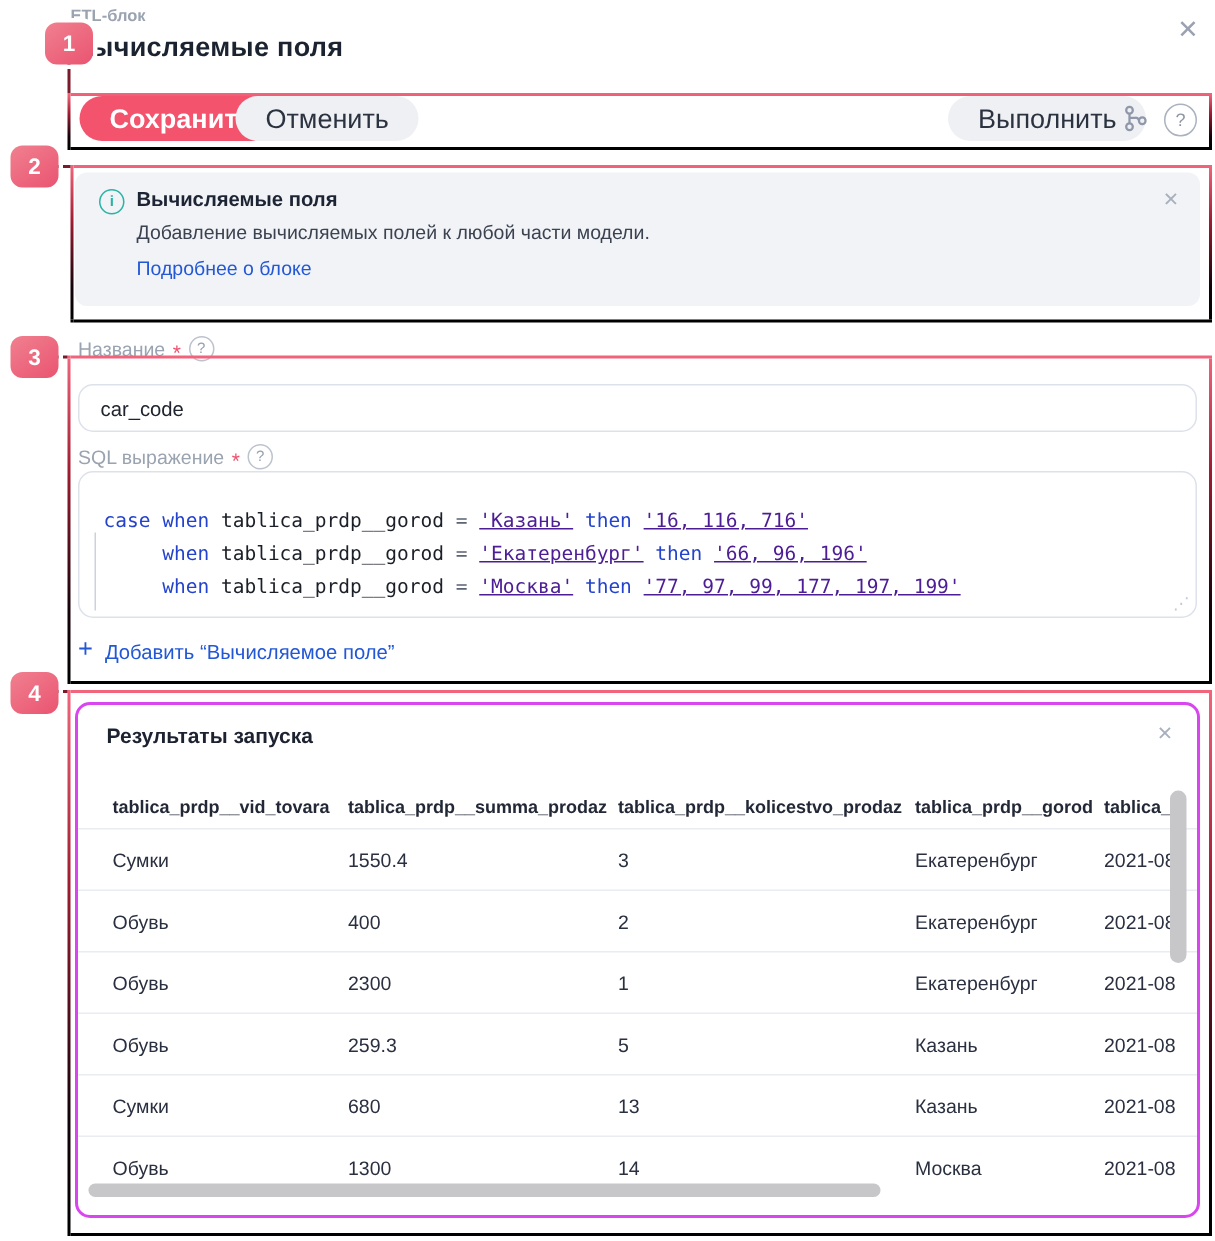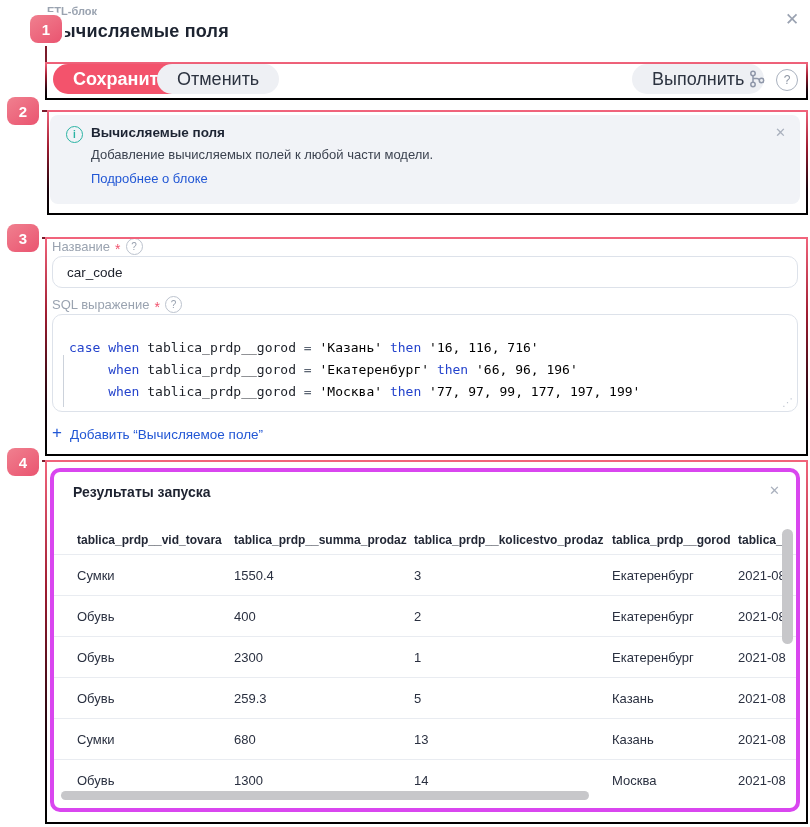--- a/index.html
+++ b/index.html
@@ -27,45 +27,45 @@
   .banner{position:absolute;left:50px;top:115px;width:750px;height:89px;background:#f1f3f7;border-radius:8px;}
   .banner-icon{position:absolute;left:16px;top:11px;width:15px;height:15px;border:1.5px solid #2ab3a3;border-radius:50%;
                display:flex;align-items:center;justify-content:center;font-size:10px;color:#2ab3a3;font-weight:700;}
   .banner-title{position:absolute;left:41px;top:10px;font-size:13.5px;font-weight:700;color:#1d2433;}
   .banner-text{position:absolute;left:41px;top:32px;font-size:13px;color:#3c4350;}
   .banner-link{position:absolute;left:41px;top:56px;font-size:13px;color:#2257d5;cursor:pointer;}
   .banner-close{position:absolute;right:14px;top:10px;font-size:13px;color:#a9b0bd;cursor:pointer;}
 
   
   .field-label{position:absolute;left:52px;display:flex;align-items:center;gap:5px;font-size:13px;color:#9aa3b0;}
-  .label-name{top:238px;}
+  .label-name{top:224px;}
   .label-sql{top:296px;}
   .req{color:#f0516c;font-size:14px;position:relative;top:2px;}
   .q-icon{width:15px;height:15px;border:1px solid #bcc3ce;border-radius:50%;display:inline-flex;align-items:center;
           justify-content:center;font-size:10px;color:#98a1af;}
   .text-input{position:absolute;left:52px;top:256px;width:746px;height:32px;box-sizing:border-box;
               border:1px solid #dde2ea;border-radius:10px;font-size:13.5px;color:#20242e;padding:0 14px;
               font-family:"Liberation Sans",sans-serif;background:#fff;outline:none;}
   .code-box{position:absolute;left:52px;top:314px;width:746px;height:98px;box-sizing:border-box;
             border:1px solid #dde2ea;border-radius:10px;background:#fff;overflow:hidden;cursor:text;}
   .code-inner{position:absolute;left:16px;top:22px;font-family:"DejaVu Sans Mono","Liberation Mono",monospace;
               font-size:13px;line-height:22px;white-space:pre;}
   .indent-guide{position:absolute;left:10px;top:40px;width:1px;height:52px;background:#ccd2db;}
   .tk-kw{color:#2443cc;text-align:right;}
   .tk-id{color:#1b1f27;}
   .tk-op{color:#5c6573;}
-  .tk-str{color:#000000;}
+  .tk-str{color:#4c1d95;text-decoration:underline;}
   .tk-sp{color:#1b1f27;}
   .resize-handle{position:absolute;right:5px;bottom:2px;color:#c3c9d3;font-size:11px;letter-spacing:-1px;cursor:nwse-resize;}
   .add-link{position:absolute;left:52px;top:424px;display:flex;align-items:center;gap:8px;font-size:13.5px;color:#2257d5;cursor:pointer;}
   .plus{font-size:17px;font-weight:400;position:relative;top:-1px;}
 
   
   .results{position:absolute;left:50px;top:468px;width:750px;height:344px;box-sizing:border-box;
-           border:4px solid #d946ef;border-radius:10px;background:#fff;overflow:hidden;}
+           border:2px solid #d946ef;border-radius:10px;background:#fff;overflow:hidden;}
   .res-title{position:absolute;left:19px;top:12px;font-size:14px;font-weight:700;color:#1d2230;}
   .res-note{position:absolute;left:19px;top:33px;font-size:12px;color:#99a1b0;}
   .res-close{position:absolute;right:16px;top:11px;font-size:13px;color:#a9b0bd;cursor:pointer;}
   .rtable{position:absolute;left:0;right:0;top:54px;}
   .rrow{display:grid;grid-template-columns:157px 180px 198px 126px 1fr;padding-left:23px;height:40px;
         align-items:center;border-bottom:1px solid #e9ecf1;font-size:13px;color:#2a3040;}
   .rrow > div{white-space:nowrap;overflow:hidden;padding-right:24px;}
   .rrow.head{height:28px;font-size:12px;font-weight:700;color:#232836;}
   .rrow:last-child{border-bottom:none;}
   .vscroll{position:absolute;left:728px;top:57px;width:11px;height:115px;background:#c7c7ca;border-radius:6px;cursor:grab;}

